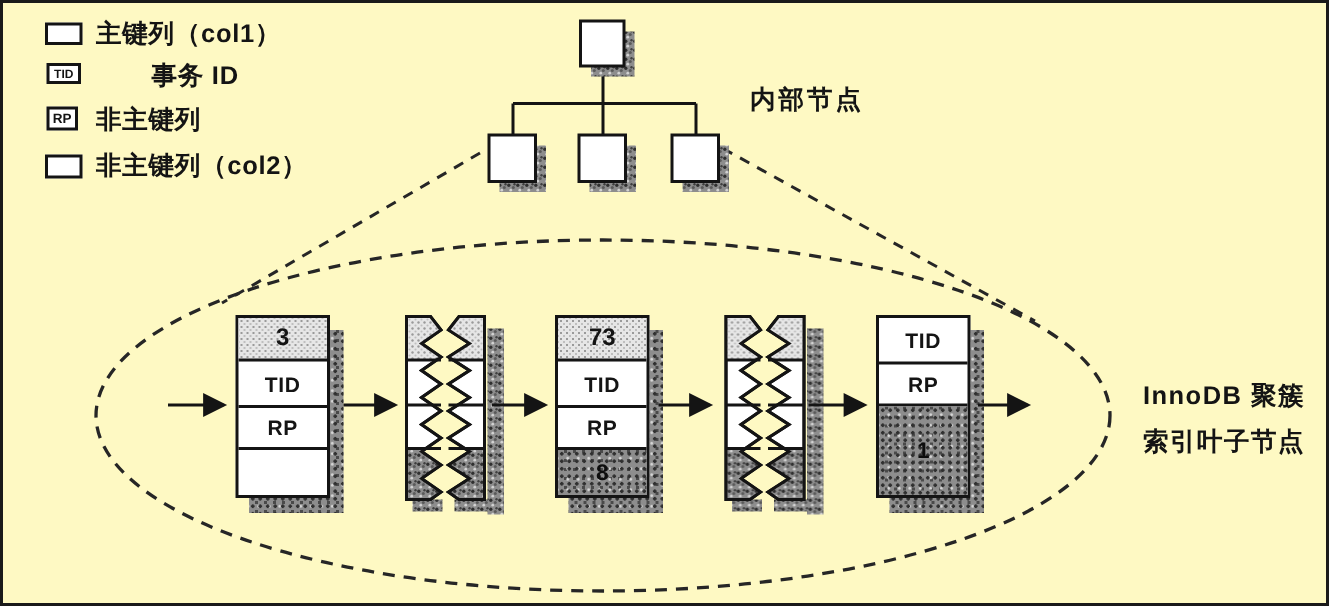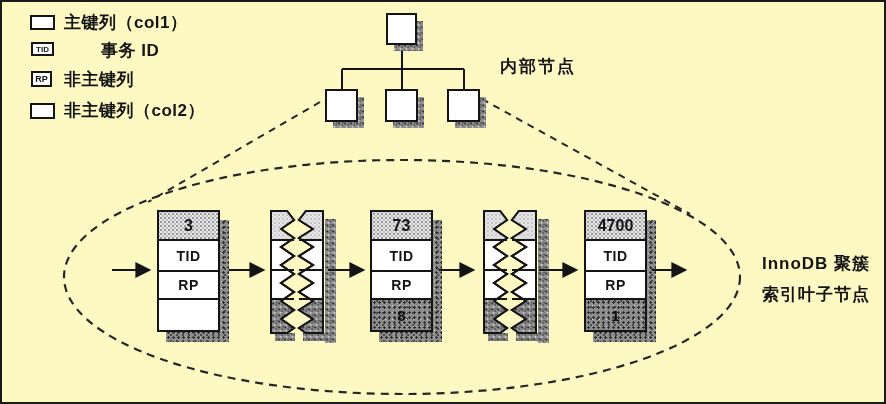--- a/index.html
+++ b/index.html
@@ -169,19 +169,18 @@
   </div>
 
   <div class="abs leaf-node" style="left:368px;top:208px;">
     <div class="cell cell-pk tex-light">73</div>
     <div class="cell cell-tid">TID</div>
     <div class="cell cell-rp">RP</div>
     <div class="cell cell-col2 tex-dark">8</div>
   </div>
 
   <div class="abs leaf-node" style="left:582px;top:208px;">
-    <div class="cell cell-pk tex-light">4700</div>
     <div class="cell cell-tid">TID</div>
     <div class="cell cell-rp">RP</div>
     <div class="cell cell-col2 tex-dark">1</div>
   </div>
 
 </div>
 
 </body></html>

